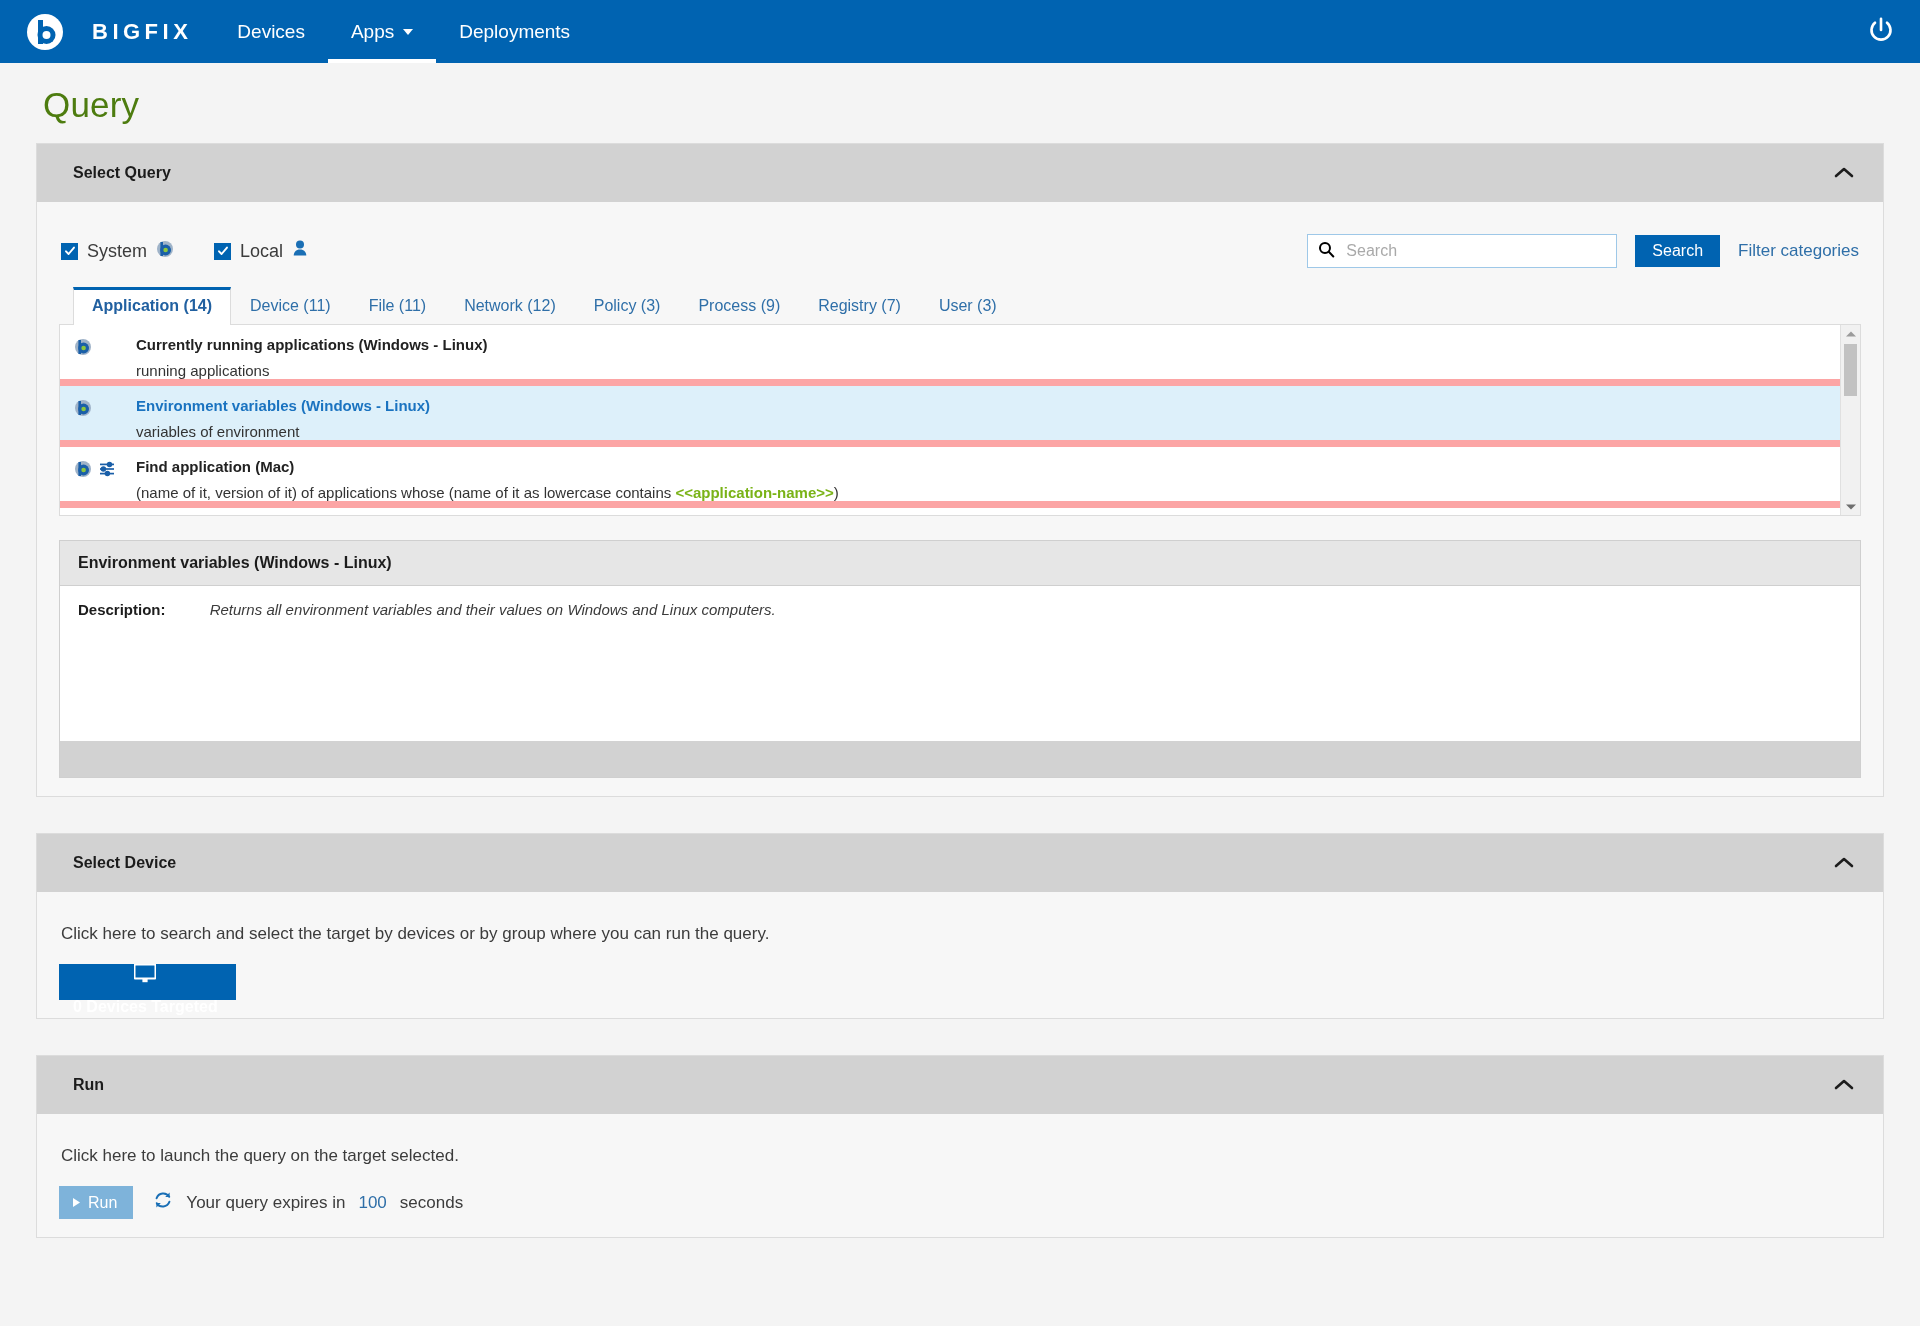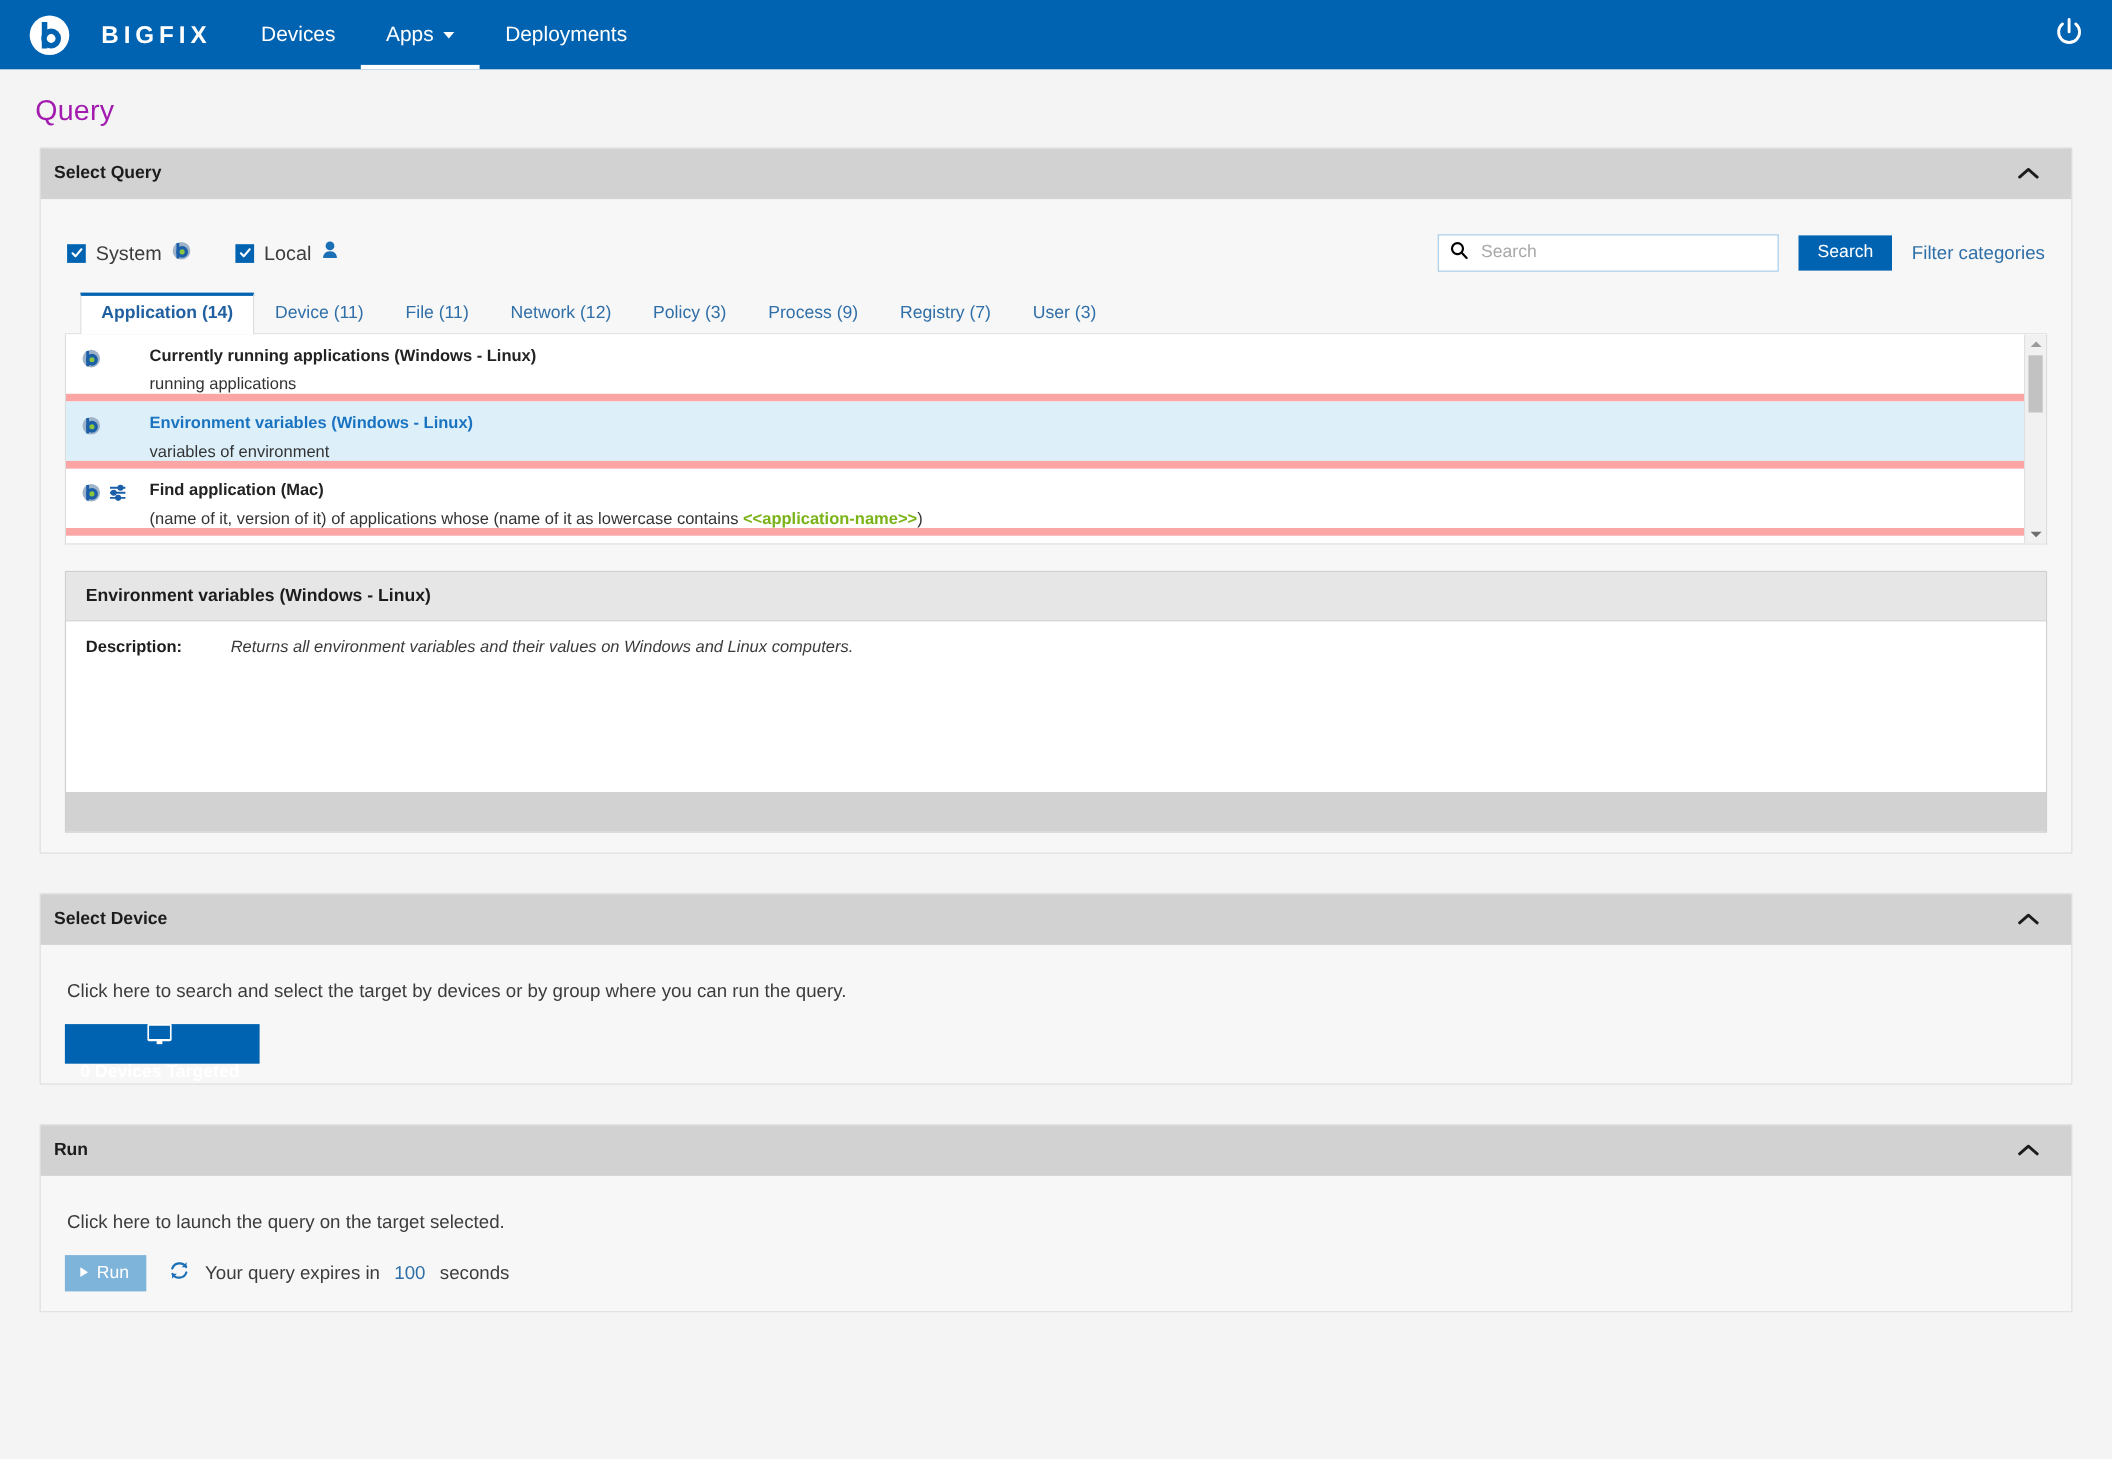--- a/index.html
+++ b/index.html
@@ -52,36 +52,36 @@
   }
   .power-btn {
     margin-left: auto;
     display: flex; align-items: center;
     padding: 0 24px 0 10px;
     cursor: pointer;
   }
 
   
   .page-title {
-    font-size: 26px; color: #a21caf;
+    font-size: 35px; color: #4d7c0f;
     font-weight: 400;
-    padding: 22px 0 18px 32px;
+    padding: 22px 0 18px 43px;
     letter-spacing: .2px;
   }
 
   .panel {
     margin: 0 36px 36px 36px;
     background: #f7f7f7;
     border: 1px solid #dcdcdc;
   }
   .panel-header {
     background: #d2d2d2;
-    height: 46px;
-    display: flex; align-items: center;
-    padding: 0 26px 0 12px;
+    height: 58px;
+    display: flex; align-items: center;
+    padding: 0 26px 0 36px;
   }
   .panel-header .ph-title {
     font-size: 16px; font-weight: 700; color: #1c1c1c;
   }
   .chevron {
     margin-left: auto; cursor: pointer;
     display: flex; align-items: center;
   }
 
   .panel-body { padding: 22px 22px 18px 22px; }

